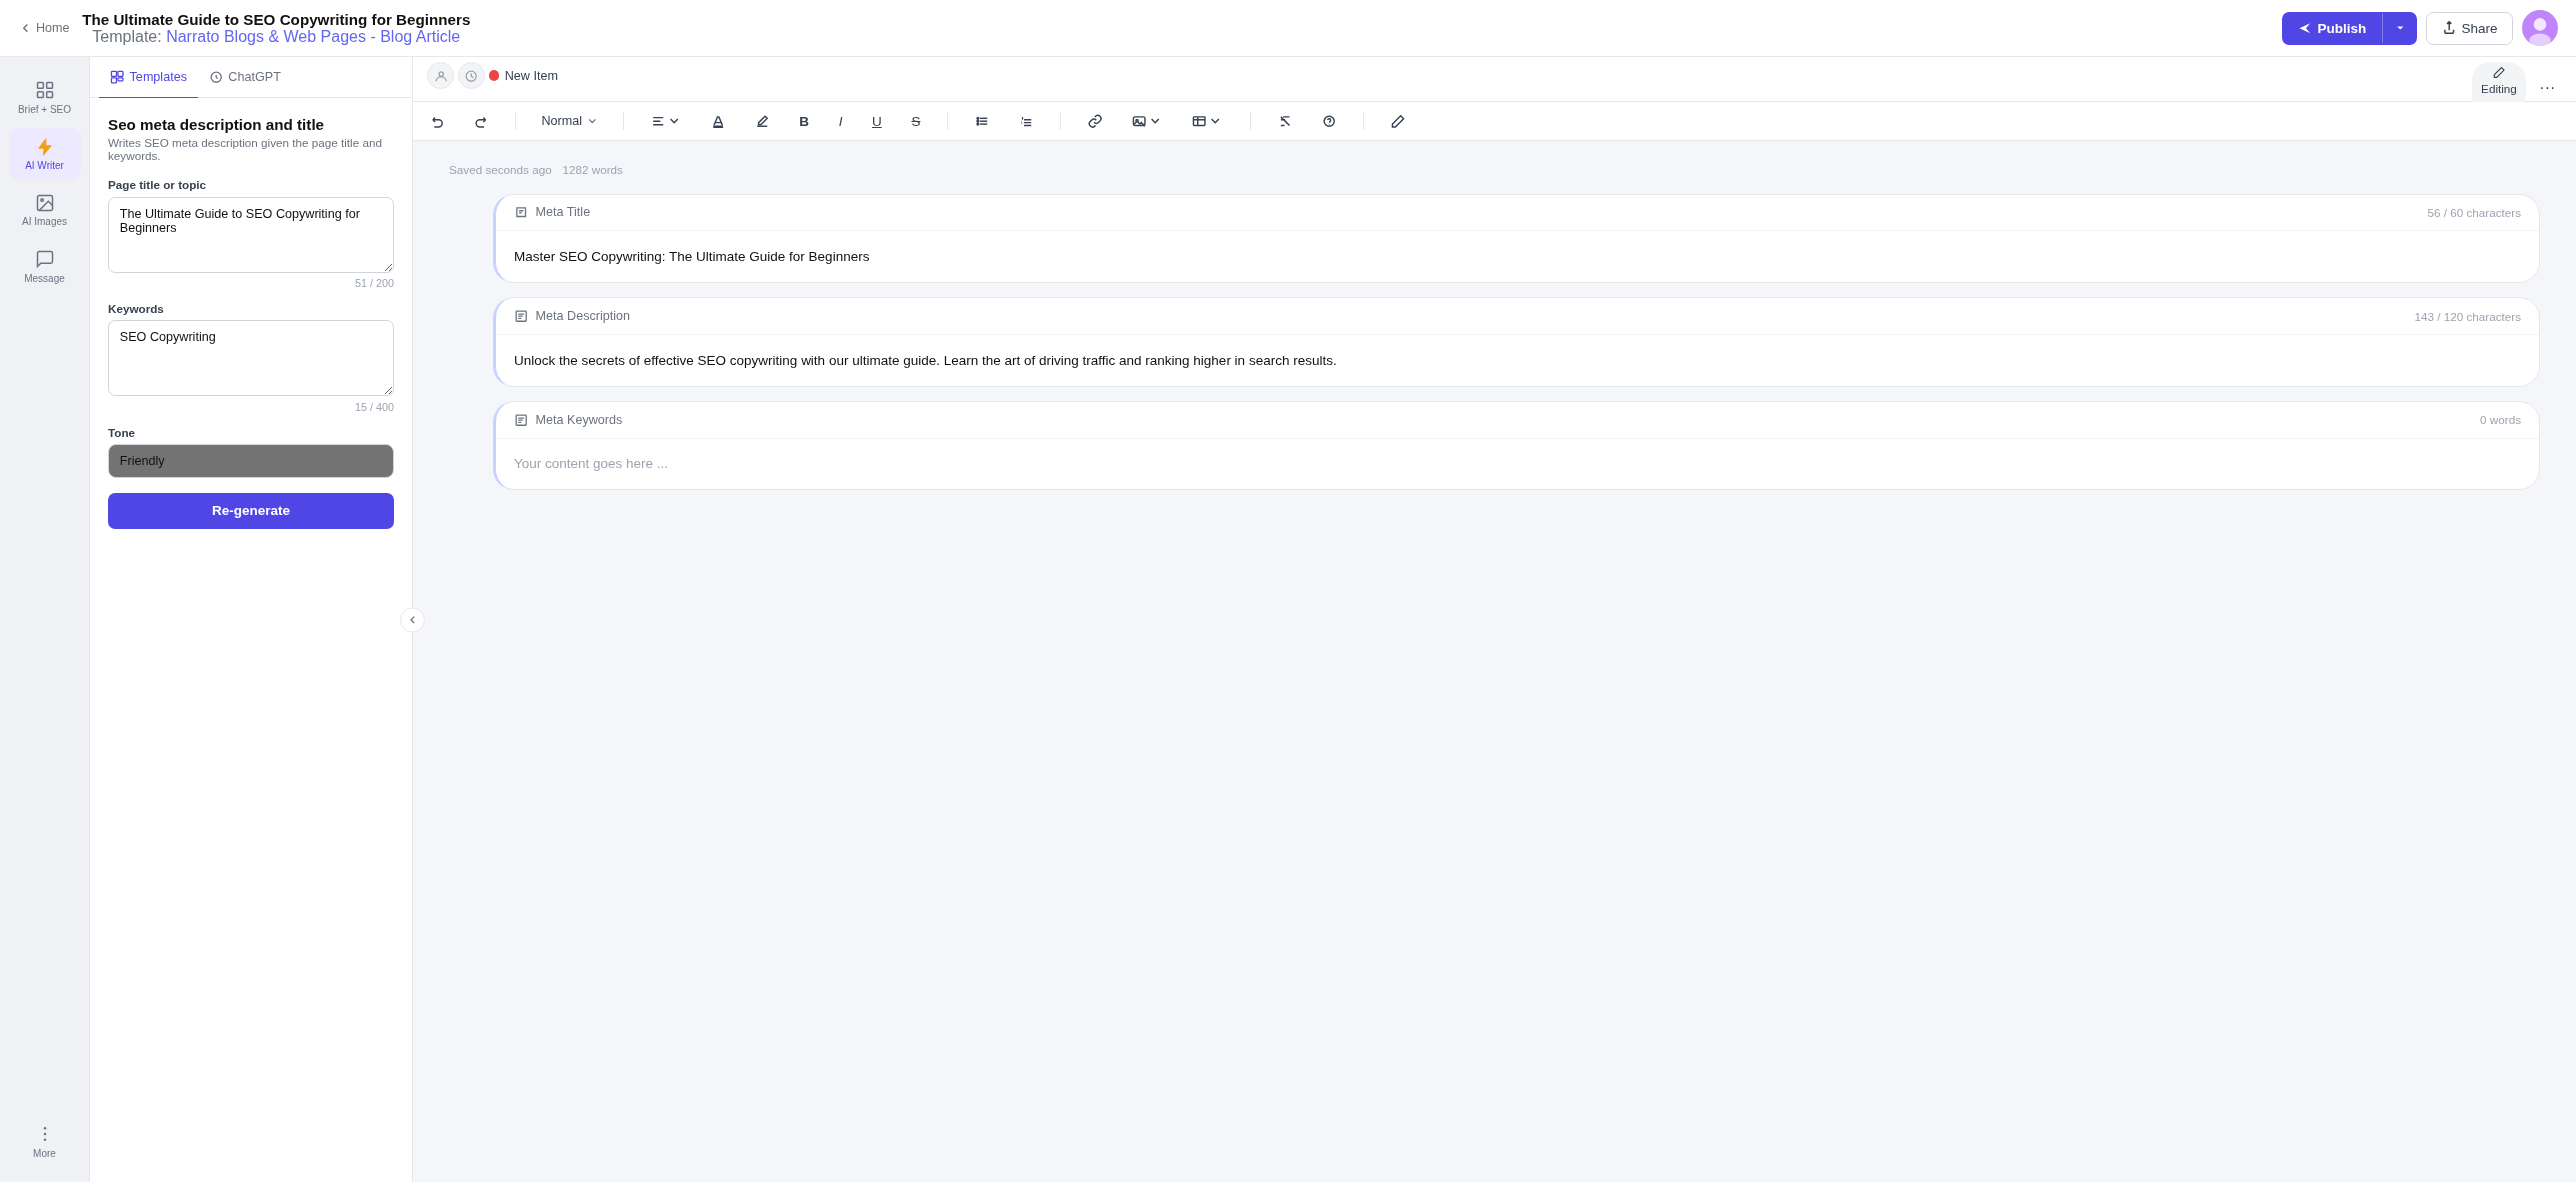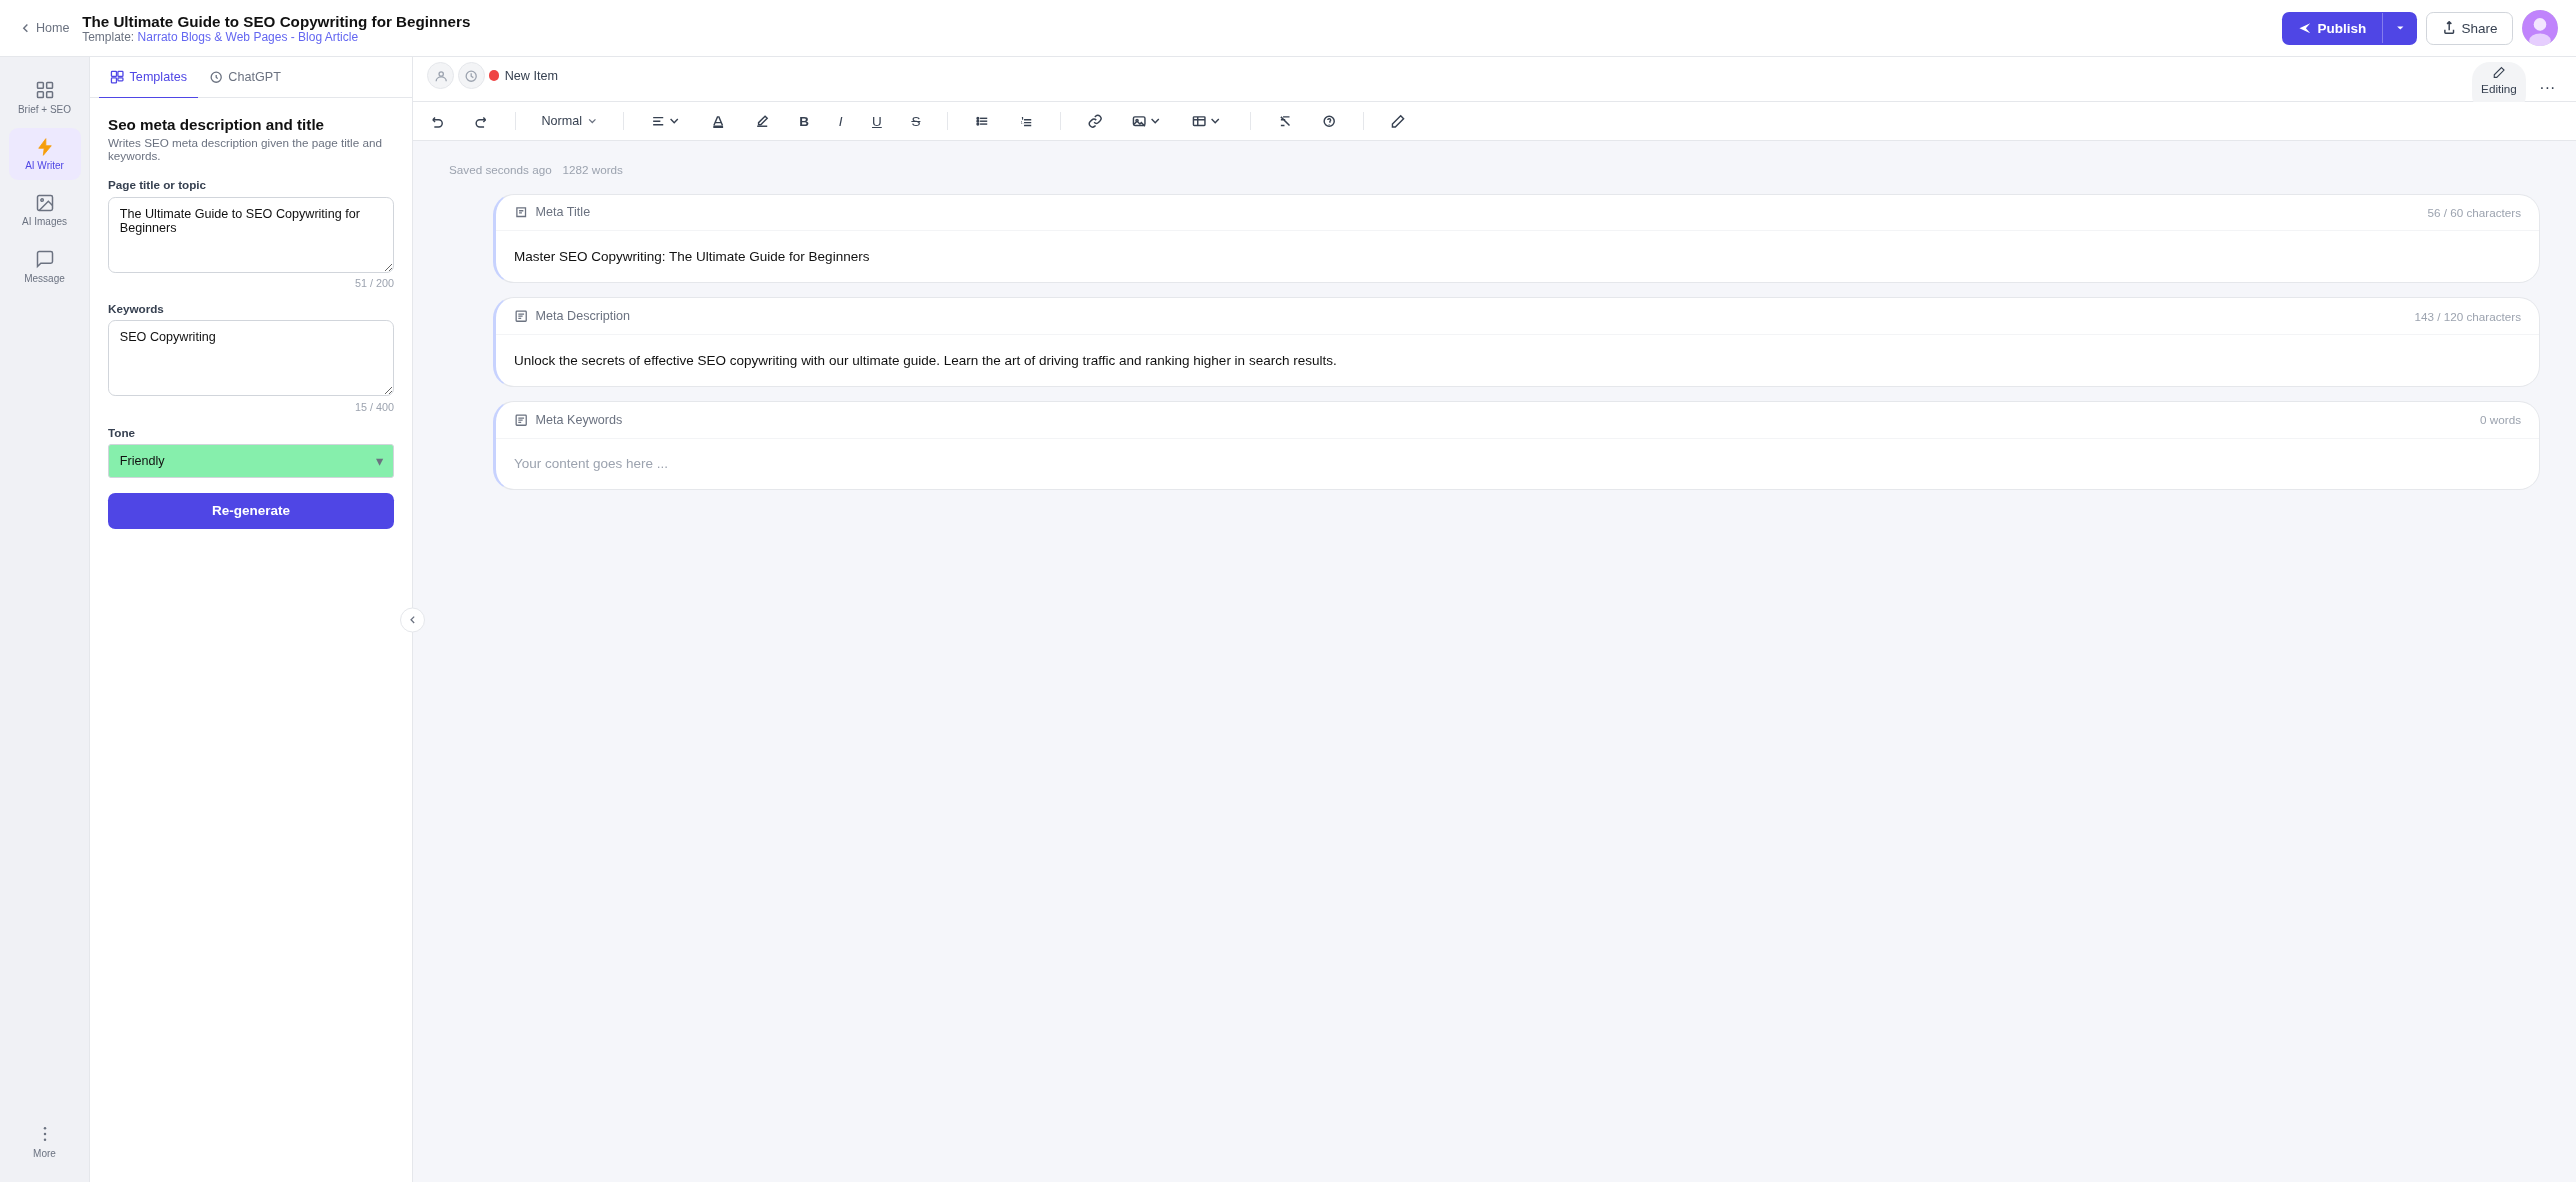--- a/index.html
+++ b/index.html
@@ -9,21 +9,21 @@
     .top-header {
       display: flex; align-items: center; justify-content: space-between;
       padding: 7.2px 18px; background: #fff; border-bottom: 0.9px solid #e5e7eb;
       height: 57px; flex-shrink: 0;
     }
     .top-header-left { display: flex; align-items: center; gap: 12.6px; }
     .home-btn {
       display: flex; align-items: center; gap: 3.6px; color: #6b7280; font-size: 12.6px; cursor: pointer; background: none; border: none;
     }
     .doc-info h1 { font-size: 15.2px; font-weight: 600; color: #111; }
-    .doc-info .template-line { font-size: 12px; color: #6b7280; }
+    .doc-info .template-line { font-size: 16px; color: #6b7280; text-align: center; }
     .doc-info .template-line a { color: #6366f1; text-decoration: none; }
     .top-header-right { display: flex; align-items: center; gap: 9px; }
     .publish-btn {
       display: flex; align-items: center; gap: 0; background: #4f46e5; color: #fff;
       border: none; border-radius: 7.2px; font-size: 13.5px; font-weight: 600; cursor: pointer;
       overflow: hidden;
     }
     .publish-btn-main { padding: 9px 16px; display: flex; align-items: center; gap: 5.4px; }
     .publish-btn-main svg { width: 14.4px; height: 14.4px; fill: #fff; }
     .publish-btn-caret { padding: 9px 10.8px; border-left: 0.9px solid rgba(255,255,255,0.3); display: flex; align-items: center; }
@@ -75,23 +75,23 @@
     .panel-section-desc { font-size: 11.7px; color: #6b7280; margin-bottom: 16px; }
     .field-label { font-size: 11.7px; font-weight: 600; color: #374151; margin-bottom: 5.4px; }
     .field-textarea {
       width: 100%; border: 0.9px solid #d1d5db; border-radius: 7.2px;
       padding: 9px 10.8px; font-size: 12.6px; color: #111; resize: vertical;
       font-family: inherit; background: #fff;
     }
     .char-count { font-size: 10.8px; color: #9ca3af; text-align: right; margin-top: 1.8px; margin-bottom: 12.6px; }
     .tone-select-wrapper { position: relative; }
     .tone-select {
-      width: 100%; border: 0.9px solid #d1d5db; border-radius: 3px;
+      width: 100%; border: 0.9px solid #d1d5db; border-radius: 8px;
       padding: 9px 32px 9px 10.8px; font-size: 12.6px; color: #111;
-      background: #86efac; appearance: none; cursor: pointer; font-family: inherit;
+      background: #737373; appearance: none; cursor: pointer; font-family: inherit;
     }
     .tone-select-arrow { position: absolute; right: 10.8px; top: 50%; transform: translateY(-50%); pointer-events: none; color: #6b7280; }
     .regenerate-btn {
       width: 100%; padding: 10.8px; background: #4f46e5; color: #fff;
       border: none; border-radius: 7.2px; font-size: 13.5px; font-weight: 600;
       cursor: pointer; margin-top: 14.4px;
     }
     .panel-collapse-btn {
       position: absolute; right: -12.6px; top: 50%; transform: translateY(-50%);
       width: 25px; height: 25px; background: #fff; border: 0.9px solid #e5e7eb;

